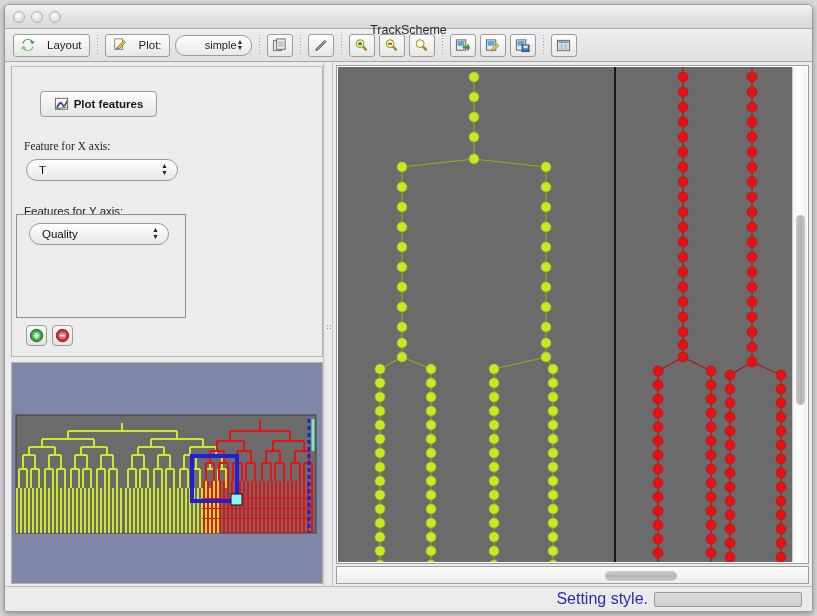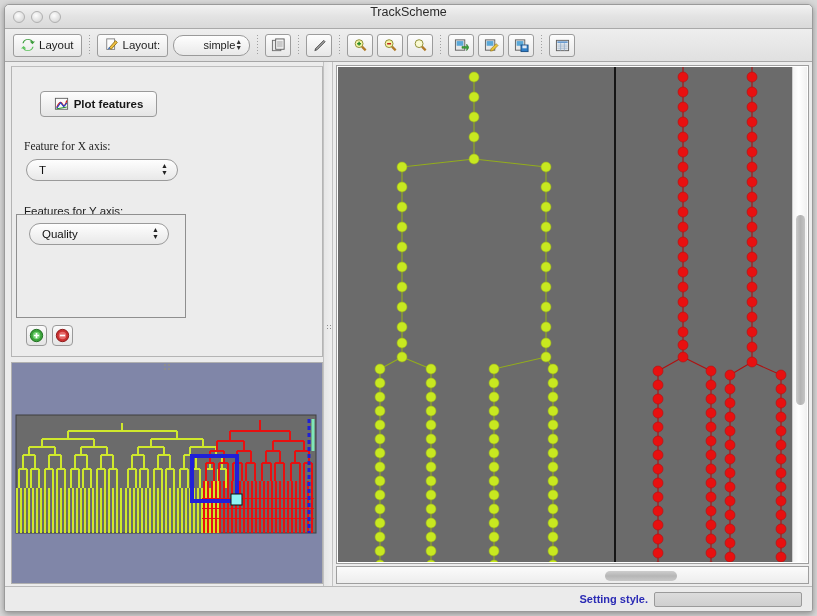--- a/index.html
+++ b/index.html
@@ -19,21 +19,21 @@
     overflow: hidden;
   }
   
   .titlebar {
     position: relative; height: 24px;
     background: linear-gradient(to bottom,#f2f2f2 0%,#e3e3e3 50%,#d9d9d9 100%);
     border-bottom: 1px solid #a9a9a9;
     border-radius: 4px 4px 0 0;
   }
   .title-text {
-    position:absolute; left:0; right:0; top:0;
+    position:absolute; left:0; right:0; top:18px;
     text-align:center; font-size:12.5px; color:#2b2b2b;
   }
   .traffic { position:absolute; left:8px; top:6px; display:flex; gap:6px; }
   .dot {
     width:12px;height:12px;border-radius:50%;
     background: radial-gradient(circle at 40% 35%, #fdfdfd, #dcdcdc 70%, #c6c6c6 100%);
     border:1px solid #b0b0b0;
   }
   
   .toolbar {
@@ -42,21 +42,21 @@
     border-bottom:1px solid #a6a6a6;
     display:flex; align-items:center; padding-left:8px; gap:0px;
   }
   .tb-group { display:flex; align-items:center; gap:4px; }
   .sep {
     width:1px; height:20px; margin:0 7px;
     background-image: linear-gradient(to bottom,#a0a0a0 50%, transparent 50%);
     background-size: 1px 3px;
   }
   .tbtn {
-    display:flex; align-items:center; gap:4px;
+    display:flex; align-items:center; gap:12px;
     height:23px; padding:0 7px;
     background: linear-gradient(to bottom,#fdfdfd,#e7e7e7);
     border:1px solid #9c9c9c; border-radius:3px;
     font-size:11.5px; color:#1d1d1d; cursor:default;
     white-space:nowrap;
   }
   .tbtn.icononly { padding:0 4px; width:26px; justify-content:center; }
   .combo {
     position:relative;
     height:21px; width:77px;
@@ -165,21 +165,21 @@
     position:absolute; top:4px; height:10px; border-radius:5px;
     background: linear-gradient(to bottom,#cdcdcd,#b6b6b6,#c9c9c9);
   }
   
   .statusbar {
     height: 25px; background:#ebebeb;
     border-top:1px solid #b9b9b9;
     display:flex; align-items:center; justify-content:flex-end;
     padding-right:10px; gap:6px;
   }
-  .status-text { font-size:11px; color:#2b2bb5; font-weight:bold; }
+  .status-text { font-size:16px; color:#2b2bb5; font-weight:normal; }
   .progress {
     width:148px;height:15px;
     background: linear-gradient(to bottom,#dcdcdc,#cfcfcf);
     border:1px solid #9a9a9a; border-radius:2px;
   }
   svg { display:block; }
 </style>
 </head>
 <body>
 
@@ -209,21 +209,21 @@
     <div class="sep"></div>
 
     <div class="tbtn">
       <span>
         <svg width="14" height="14" viewBox="0 0 16 16">
           <rect x="2" y="1" width="9" height="12" fill="#fdfdfd" stroke="#7a7a7a"></rect>
           <path d="M5 11 L12 3 L14 5 L7 13z" fill="#f0c040" stroke="#8a6a10"></path>
           <path d="M3 13 L6 12 L5 10z" fill="#2a5fb8"></path>
         </svg>
       </span>
-      <span>Layout:</span>
+      <span>Plot:</span>
     </div>
 
     <div style="width:5px"></div>
 
     <div class="combo">
       <span>simple</span>
       <span class="arrows">
           <i>▲</i>
           <i>▼</i>
         </span>

